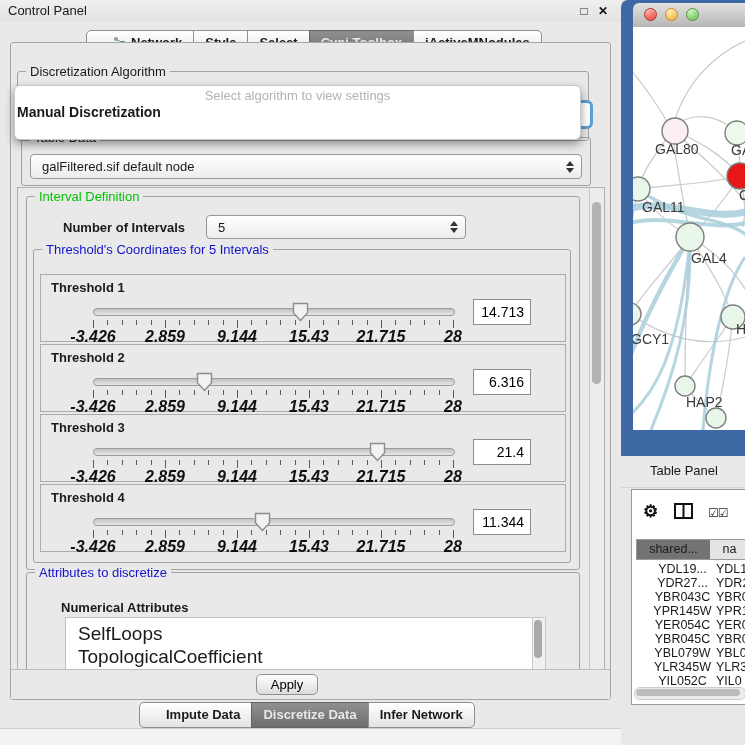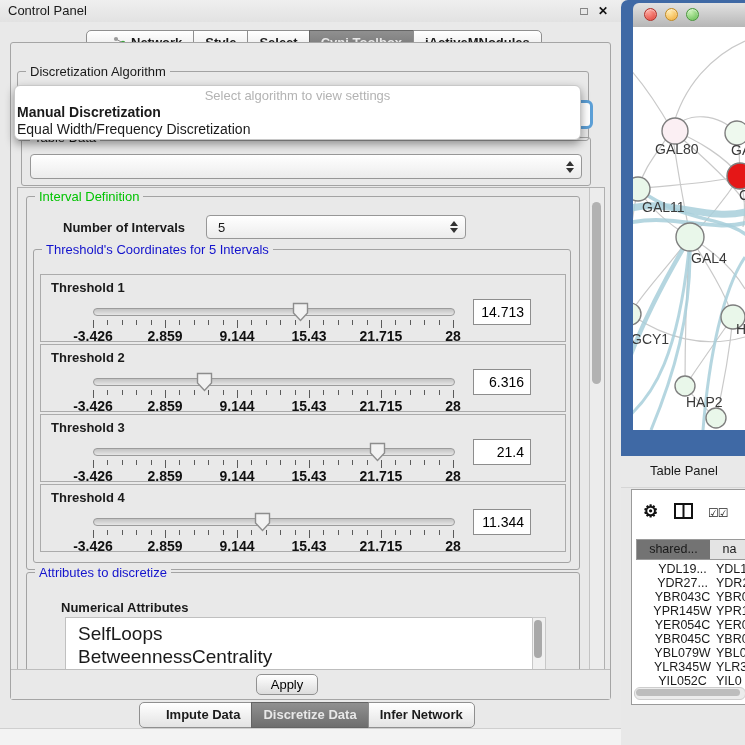--- a/index.html
+++ b/index.html
@@ -66,21 +66,21 @@
 
   .thresh-panel{position:absolute;left:6px;width:524px;height:66px;border:1px solid #ababab;background:#e9e9e9;}
   .tp-label{position:absolute;left:10px;top:5px;font-size:13px;font-weight:bold;}
   .track{position:absolute;left:52px;top:33px;width:360px;height:6px;border:1px solid #9b9b9b;border-radius:4px;
          background:linear-gradient(#c2c2c2,#e6e6e6);}
   .handle{position:absolute;top:27px;z-index:3;}
   .ticks{position:absolute;left:52px;top:45px;width:360px;height:9px;}
   .tick{position:absolute;top:0;width:1px;height:5px;background:#5a5a5a;}
   .tick.major{height:8px;}
   .ticklabels{position:absolute;left:52px;top:53px;width:360px;height:12px;}
-  .ticklabels span{position:absolute;transform:translateX(-50%);font-size:14px;font-weight:bold;color:#111;white-space:nowrap;}
+  .ticklabels span{position:absolute;transform:translateX(-50%);font-size:16px;font-weight:bold;color:#111;white-space:nowrap;font-style:italic;}
   .vfield{position:absolute;left:432px;top:24px;width:58px;height:26px;border:1px solid #8d8d8d;background:#fff;
           font-size:14px;font-family:"Liberation Sans",sans-serif;text-align:right;padding:0 6px;box-sizing:border-box;}
 
   #attr-group{left:8px;top:384px;width:552px;height:110px;}
   #attr-label{left:34px;top:27px;font-size:13px;font-weight:bold;}
   #attr-list{left:38px;top:44px;width:466px;height:54px;background:#fff;border:1px solid #c0c0c0;overflow:hidden;}
   .attr-item{padding:8px 0 0 12px;font-size:19px;height:15px;line-height:15px;}
   #list-scroll{left:505px;top:44px;width:12px;height:54px;background:#f0f0f0;border:1px solid #c8c8c8;}
   #list-thumb{left:1px;top:2px;width:8px;height:38px;border-radius:4px;background:#a9a9a9;}
 
@@ -143,26 +143,26 @@
 
     <div id="alg-group" class="grp">
       <span class="gt">Discretization Algorithm</span>
     </div>
 
     <div id="focus-combo" class="abs"></div>
 
     <div id="alg-popup" class="abs">
       <div id="alg-prompt" class="abs">Select algorithm to view settings</div>
       <div id="alg-opt-0" class="abs alg-opt">Manual Discretization</div>
-      <div id="alg-opt-1" class="abs alg-opt">Equal Width/Frequency Discretization</div>
     </div>
 
     <div id="tabledata-group" class="grp">
       <span class="gt">Table Data</span>
       <div id="tabledata-combo" class="combo">
+        <span>galFiltered.sif default node</span>
         <span class="stepper">
             <i class="up"></i>
             <i class="dn"></i>
           </span>
       </div>
     </div>
 
     <div id="scrollarea" class="abs">
 
       <div id="interval-group" class="grp">
@@ -359,20 +359,21 @@
             <input class="vfield" value="11.344" style="">
           </div>
         </div>
       </div>
 
       <div id="attr-group" class="grp">
         <span class="gt blue">Attributes to discretize</span>
         <span id="attr-label" class="abs">Numerical Attributes</span>
         <div id="attr-list" class="abs">
           <div class="attr-item">SelfLoops</div>
+          <div class="attr-item">TopologicalCoefficient</div>
           <div class="attr-item">BetweennessCentrality</div>
         </div>
         <div id="list-scroll" class="abs">
             <div id="list-thumb" class="abs"></div>
           </div>
       </div>
 
       <div id="vscroll-track" class="abs">
         <div id="vscroll-thumb" class="abs"></div>
       </div>

